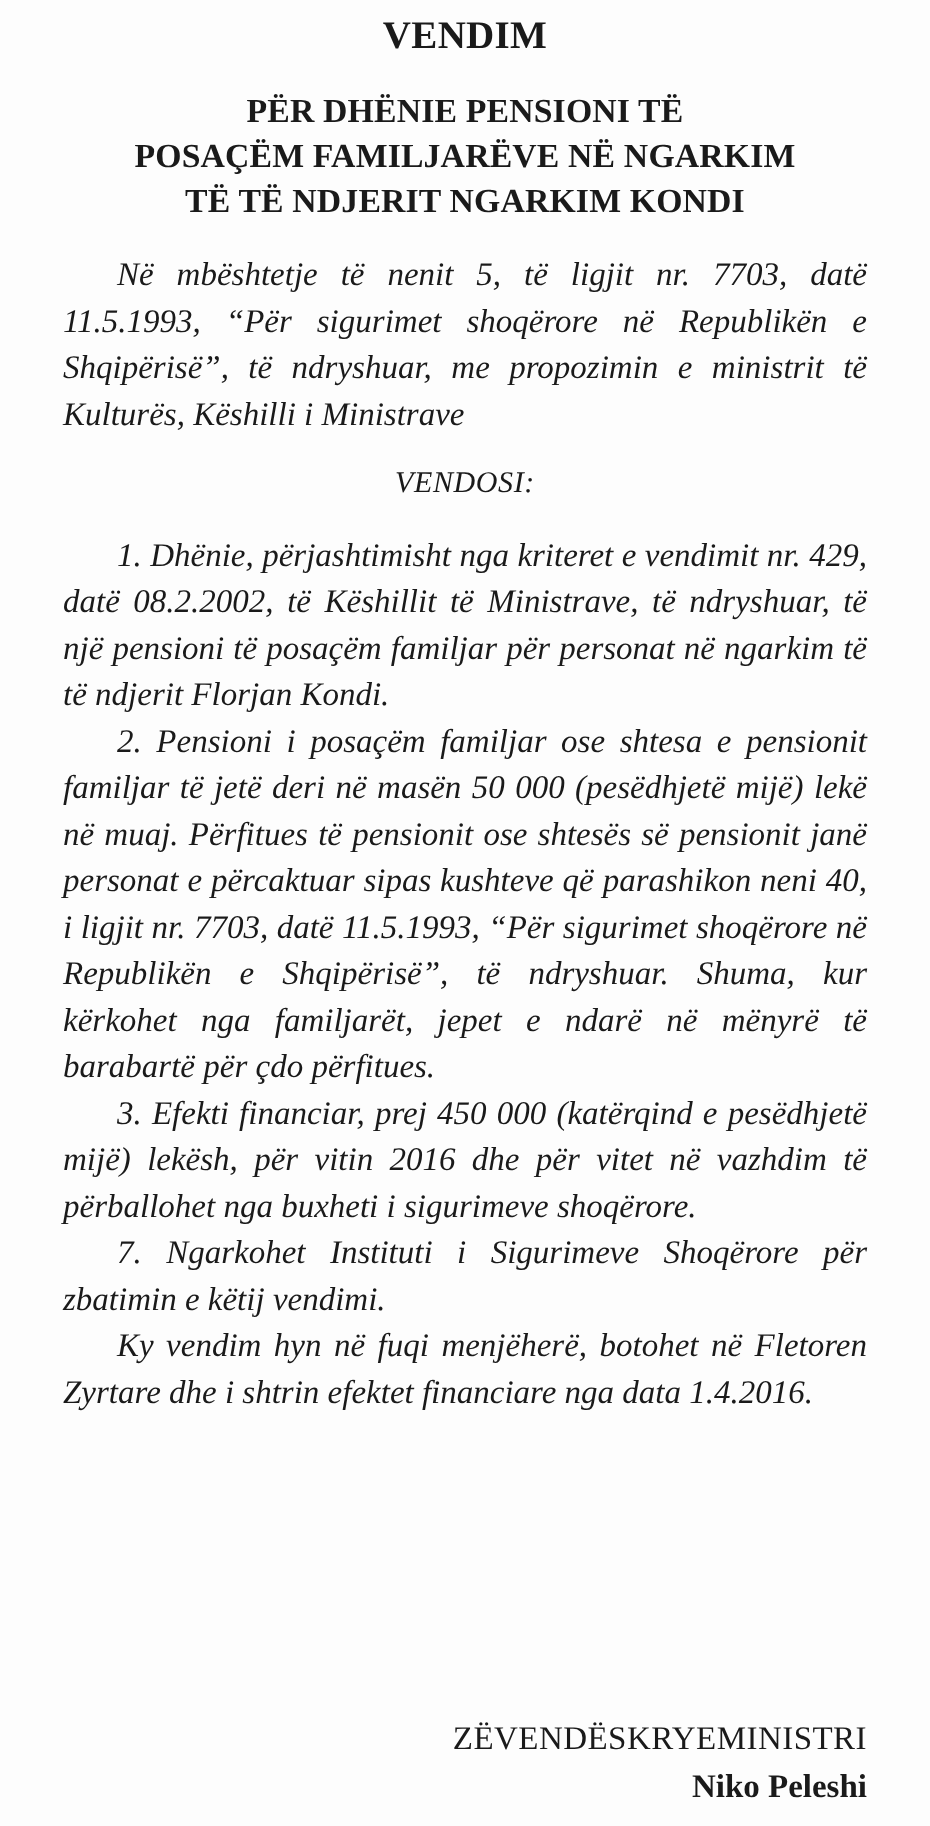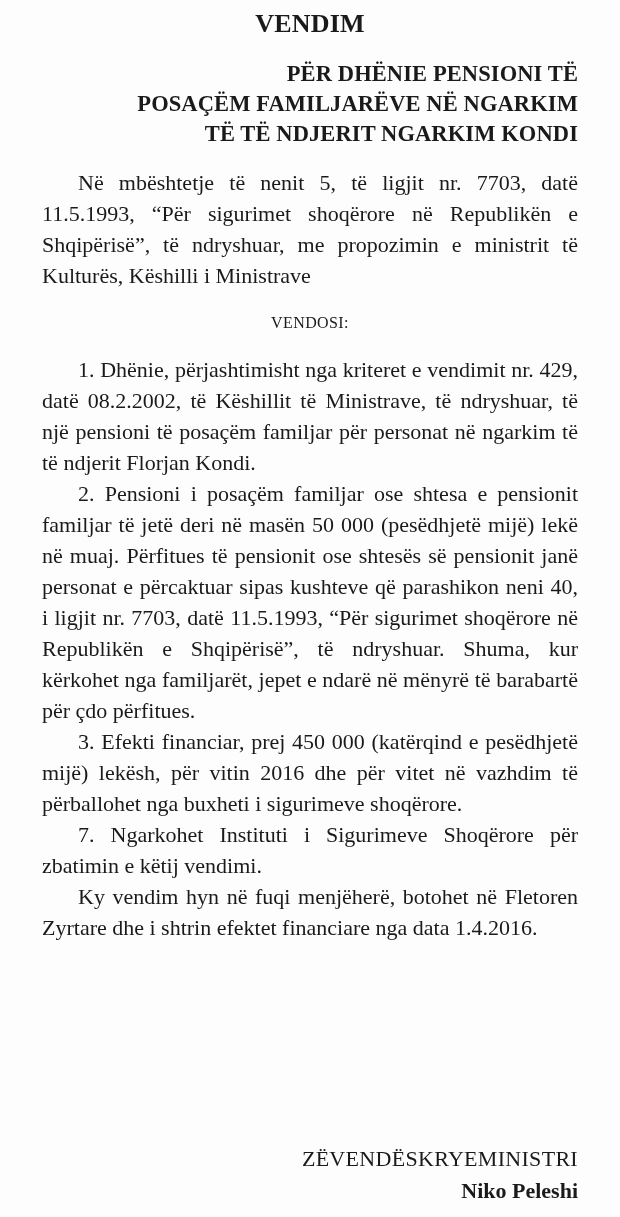--- a/index.html
+++ b/index.html
@@ -46,52 +46,53 @@
   .doc-subtitle {
     text-align: center;
     font-weight: bold;
     font-size: 23px;
     line-height: 30px;
     margin: 0;
     padding-top: 2px;
   }
 
   .doc-heading {
-    text-align: right;
+    text-align: center;
     font-weight: bold;
     font-size: 22.5px;
     line-height: 30px;
     margin: 0;
     padding-top: 20px;
     letter-spacing: 0.1px;
   }
   .doc-heading .hline {
     display: block;
     white-space: nowrap;
   }
 
   
   .body-block {
     padding-top: 18px;
+    font-style: italic;
   }
 
   p.para {
     margin: 0;
     font-size: 22px;
     line-height: 31px;
     text-align: justify;
     text-justify: inter-word;
     text-indent: 36px;
     hyphens: none;
   }
   p.para:last-child { margin-bottom: 0; }
 
   .center-word {
     text-align: center;
-    font-size: 16px;
+    font-size: 20px;
     line-height: 31px;
     margin: 0;
     padding-top: 16px;
     padding-bottom: 16px;
     text-indent: 0;
     letter-spacing: 0.4px;
   }
 
   
   .signature {

